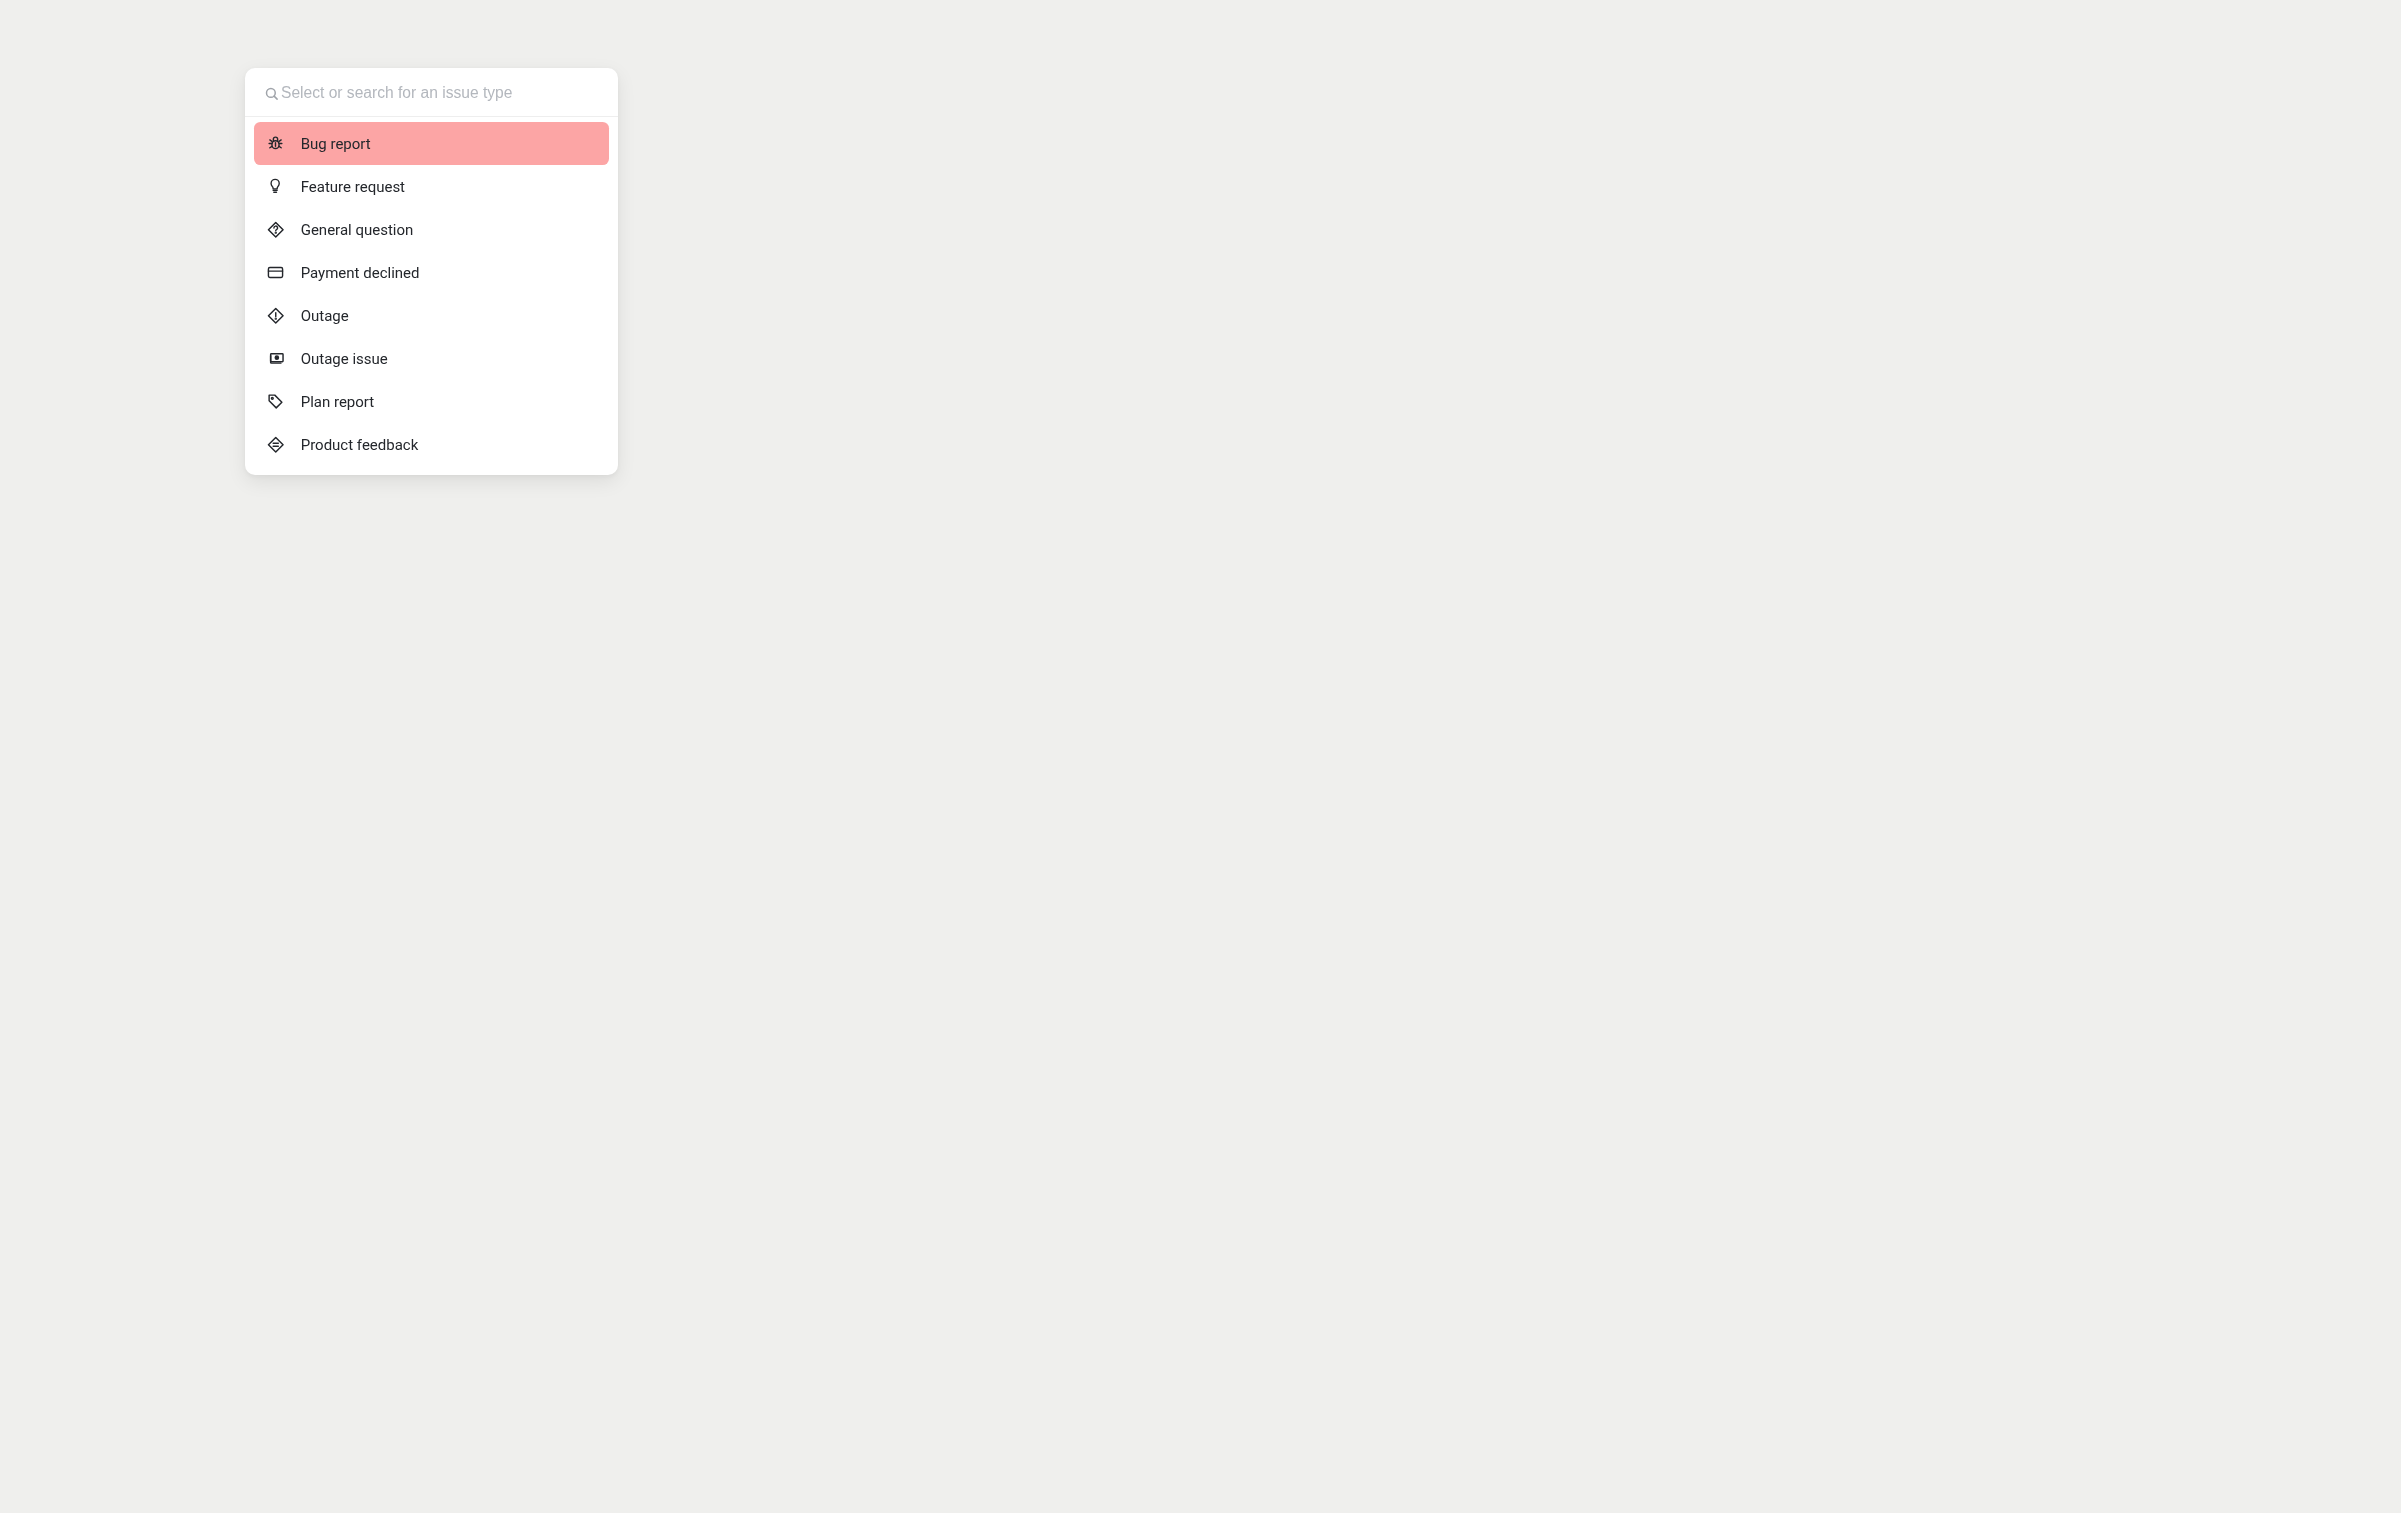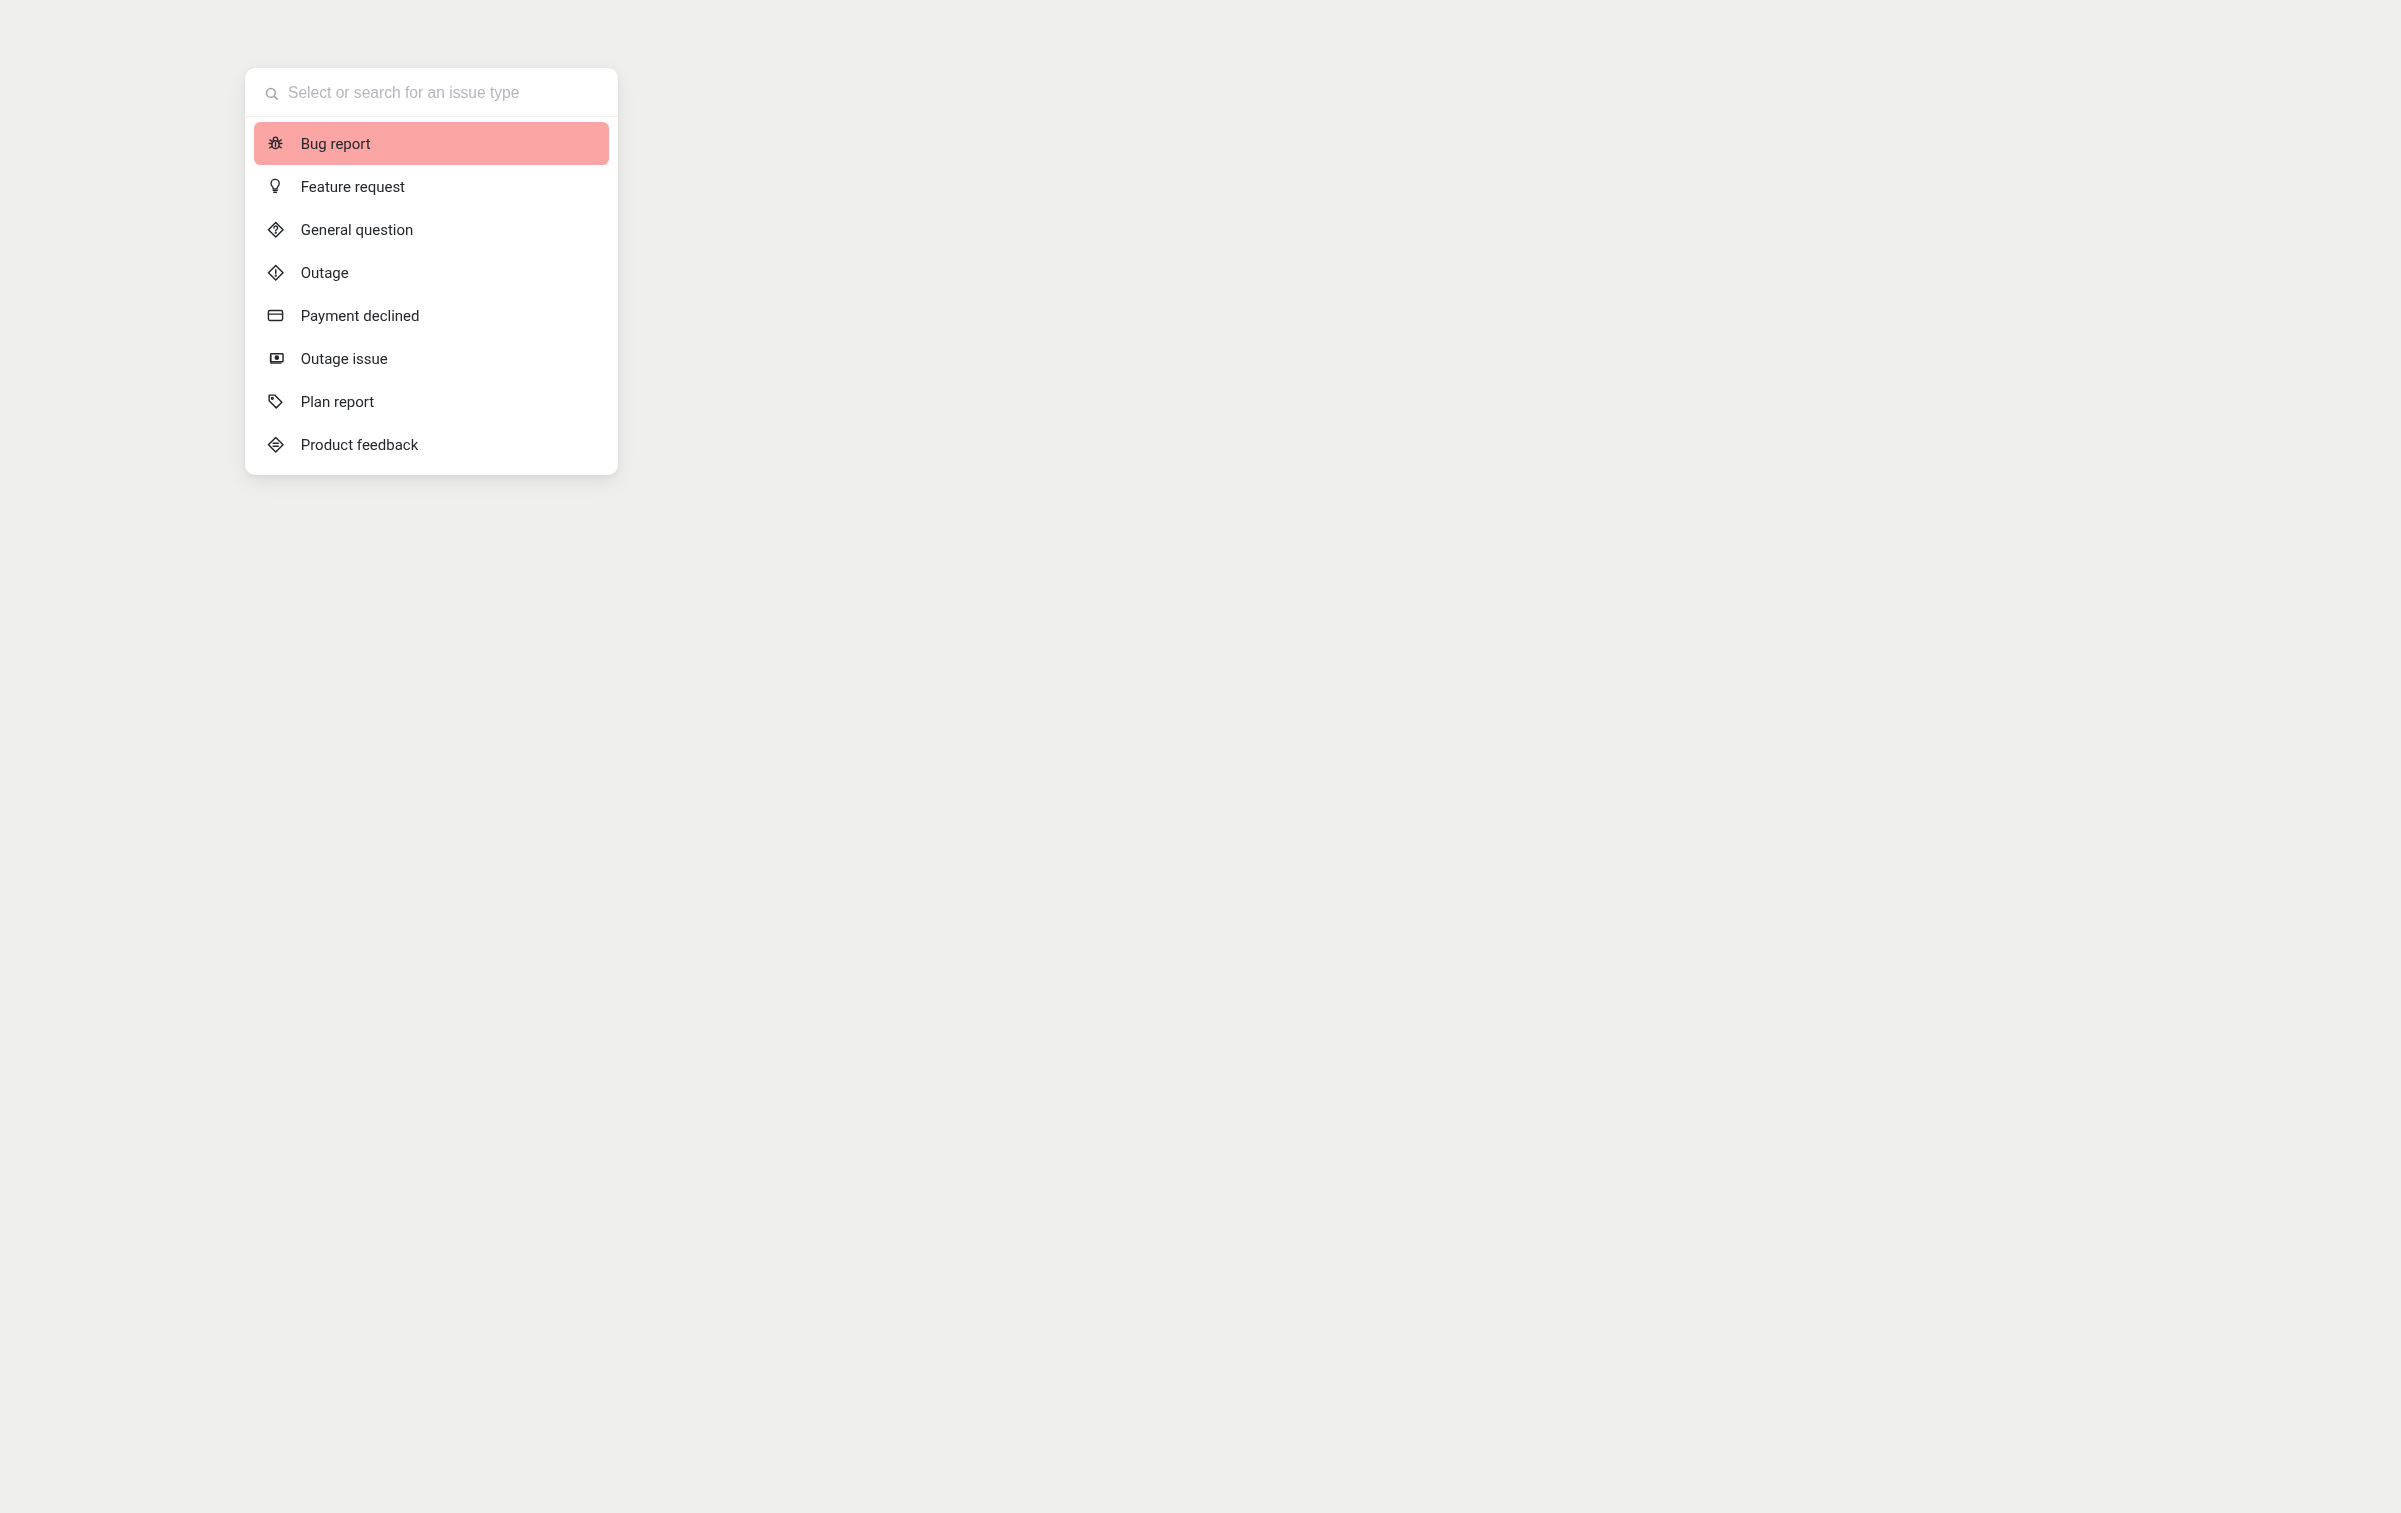--- a/index.html
+++ b/index.html
@@ -25,21 +25,21 @@
       box-shadow: 0 6.3px 19px rgba(0,0,0,0.08), 0 1.3px 5px rgba(0,0,0,0.04);
       overflow: hidden;
       display: flex;
       flex-direction: column;
     }
     .search-row {
       display: flex;
       align-items: center;
       padding: 16.3px 17.5px 13.8px 19px;
       border-bottom: 0.6px solid #eeeeee;
-      gap: 9px;
+      gap: 2px;
     }
     .search-icon {
       color: #a0a4aa;
       flex-shrink: 0;
       display: flex;
       align-items: center;
     }
     .search-input {
       border: none;
       outline: none;
@@ -133,37 +133,37 @@
           <path d="M12 2 L22 12 L12 22 L2 12 Z"></path>
           <path d="M9.5 9.5 a2.5 2.5 0 1 1 3.5 2.3 c-0.7 0.3 -1 0.8 -1 1.2"></path>
           <circle cx="12" cy="16" r="0.6" fill="currentColor"></circle>
         </svg>
       </span>
       <span class="option-label">General question</span>
     </div>
 
     <div class="option">
       <span class="option-icon">
+        <svg width="17" height="17" viewBox="0 0 24 24" fill="none" stroke="currentColor" stroke-width="2" stroke-linecap="round" stroke-linejoin="round">
+          <rect x="2" y="5" width="20" height="14" rx="2"></rect>
+          <line x1="2" y1="10" x2="22" y2="10"></line>
+        </svg>
+      </span>
+      <span class="option-label">Payment declined</span>
+    </div>
+
+    <div class="option">
+      <span class="option-icon">
         <svg width="17.5" height="17.5" viewBox="0 0 24 24" fill="none" stroke="currentColor" stroke-width="2" stroke-linecap="round" stroke-linejoin="round">
           <path d="M12 2 L22 12 L12 22 L2 12 Z"></path>
           <line x1="12" y1="8" x2="12" y2="13"></line>
           <circle cx="12" cy="16" r="0.6" fill="currentColor"></circle>
         </svg>
       </span>
       <span class="option-label">Outage</span>
-    </div>
-
-    <div class="option">
-      <span class="option-icon">
-        <svg width="17" height="17" viewBox="0 0 24 24" fill="none" stroke="currentColor" stroke-width="2" stroke-linecap="round" stroke-linejoin="round">
-          <rect x="2" y="5" width="20" height="14" rx="2"></rect>
-          <line x1="2" y1="10" x2="22" y2="10"></line>
-        </svg>
-      </span>
-      <span class="option-label">Payment declined</span>
     </div>
 
     <div class="option">
       <span class="option-icon">
         <svg width="17.5" height="17.5" viewBox="0 0 24 24" fill="none" stroke="currentColor" stroke-width="2" stroke-linecap="round" stroke-linejoin="round">
           <rect x="5" y="5" width="17" height="11" rx="1"></rect>
           <circle cx="13.5" cy="10.5" r="2.2" fill="currentColor"></circle>
           <path d="M5 8 V17 a1 1 0 0 0 1 1 H19"></path>
         </svg>
       </span>

